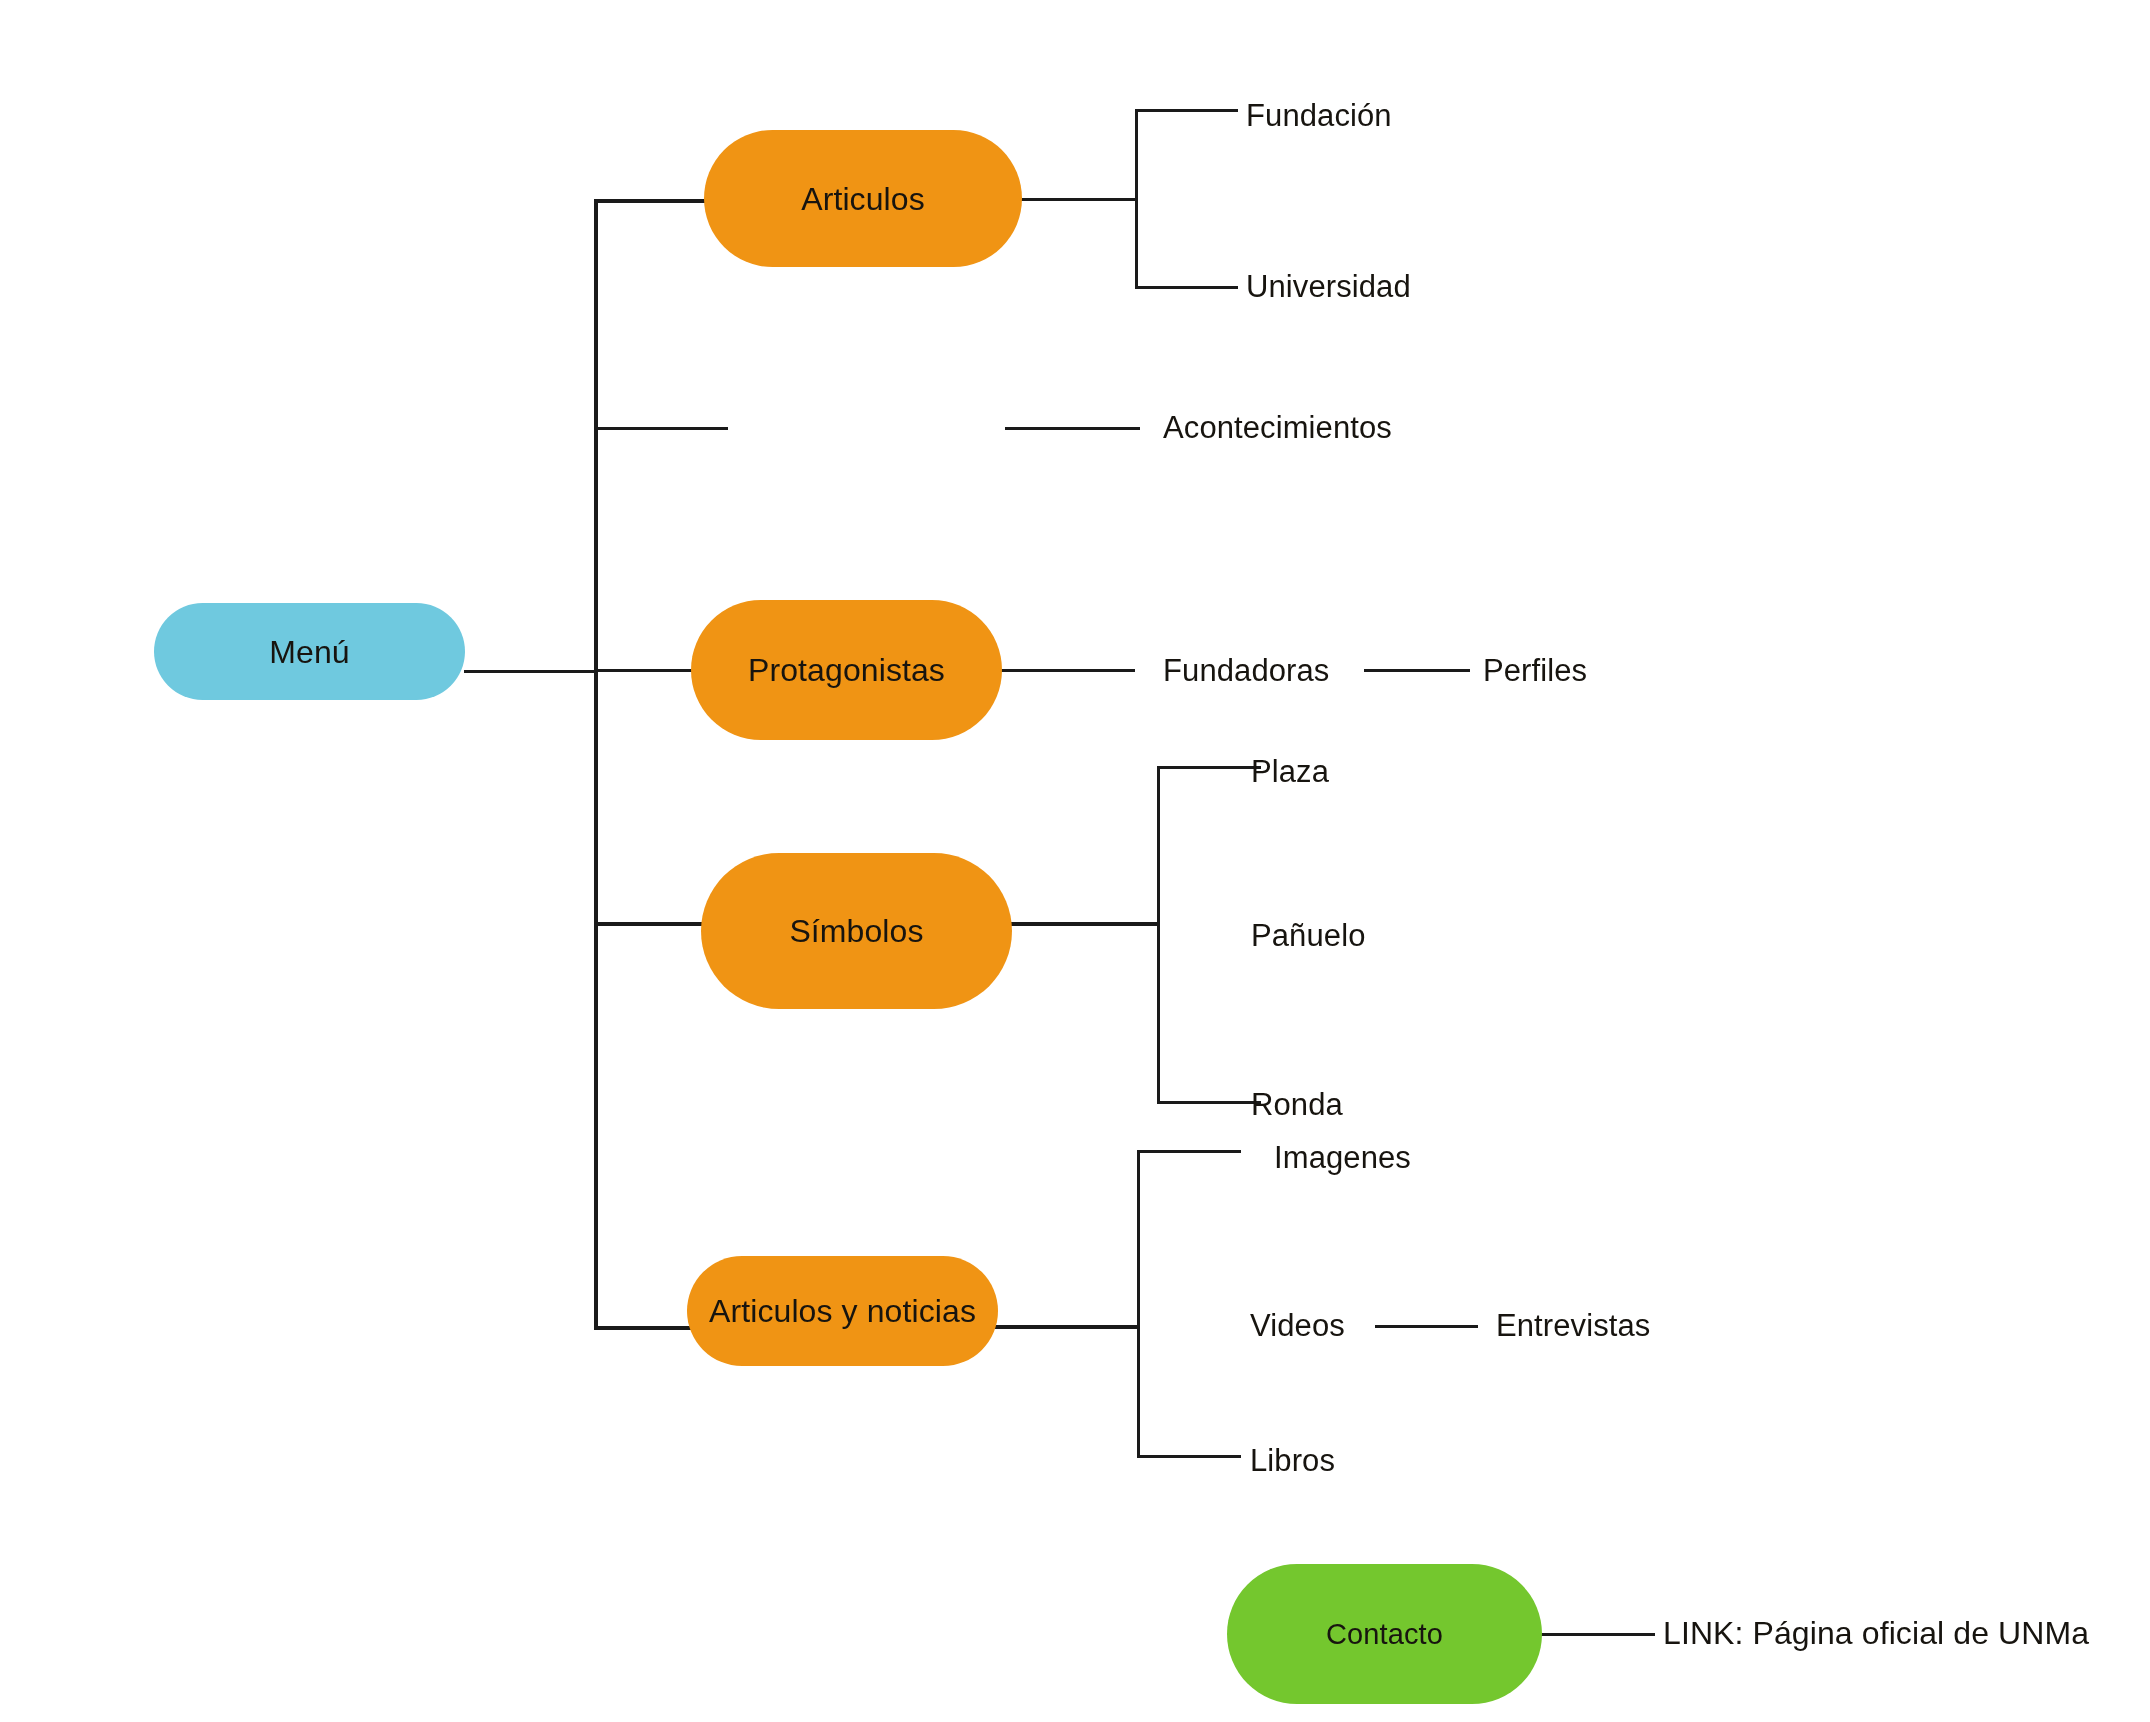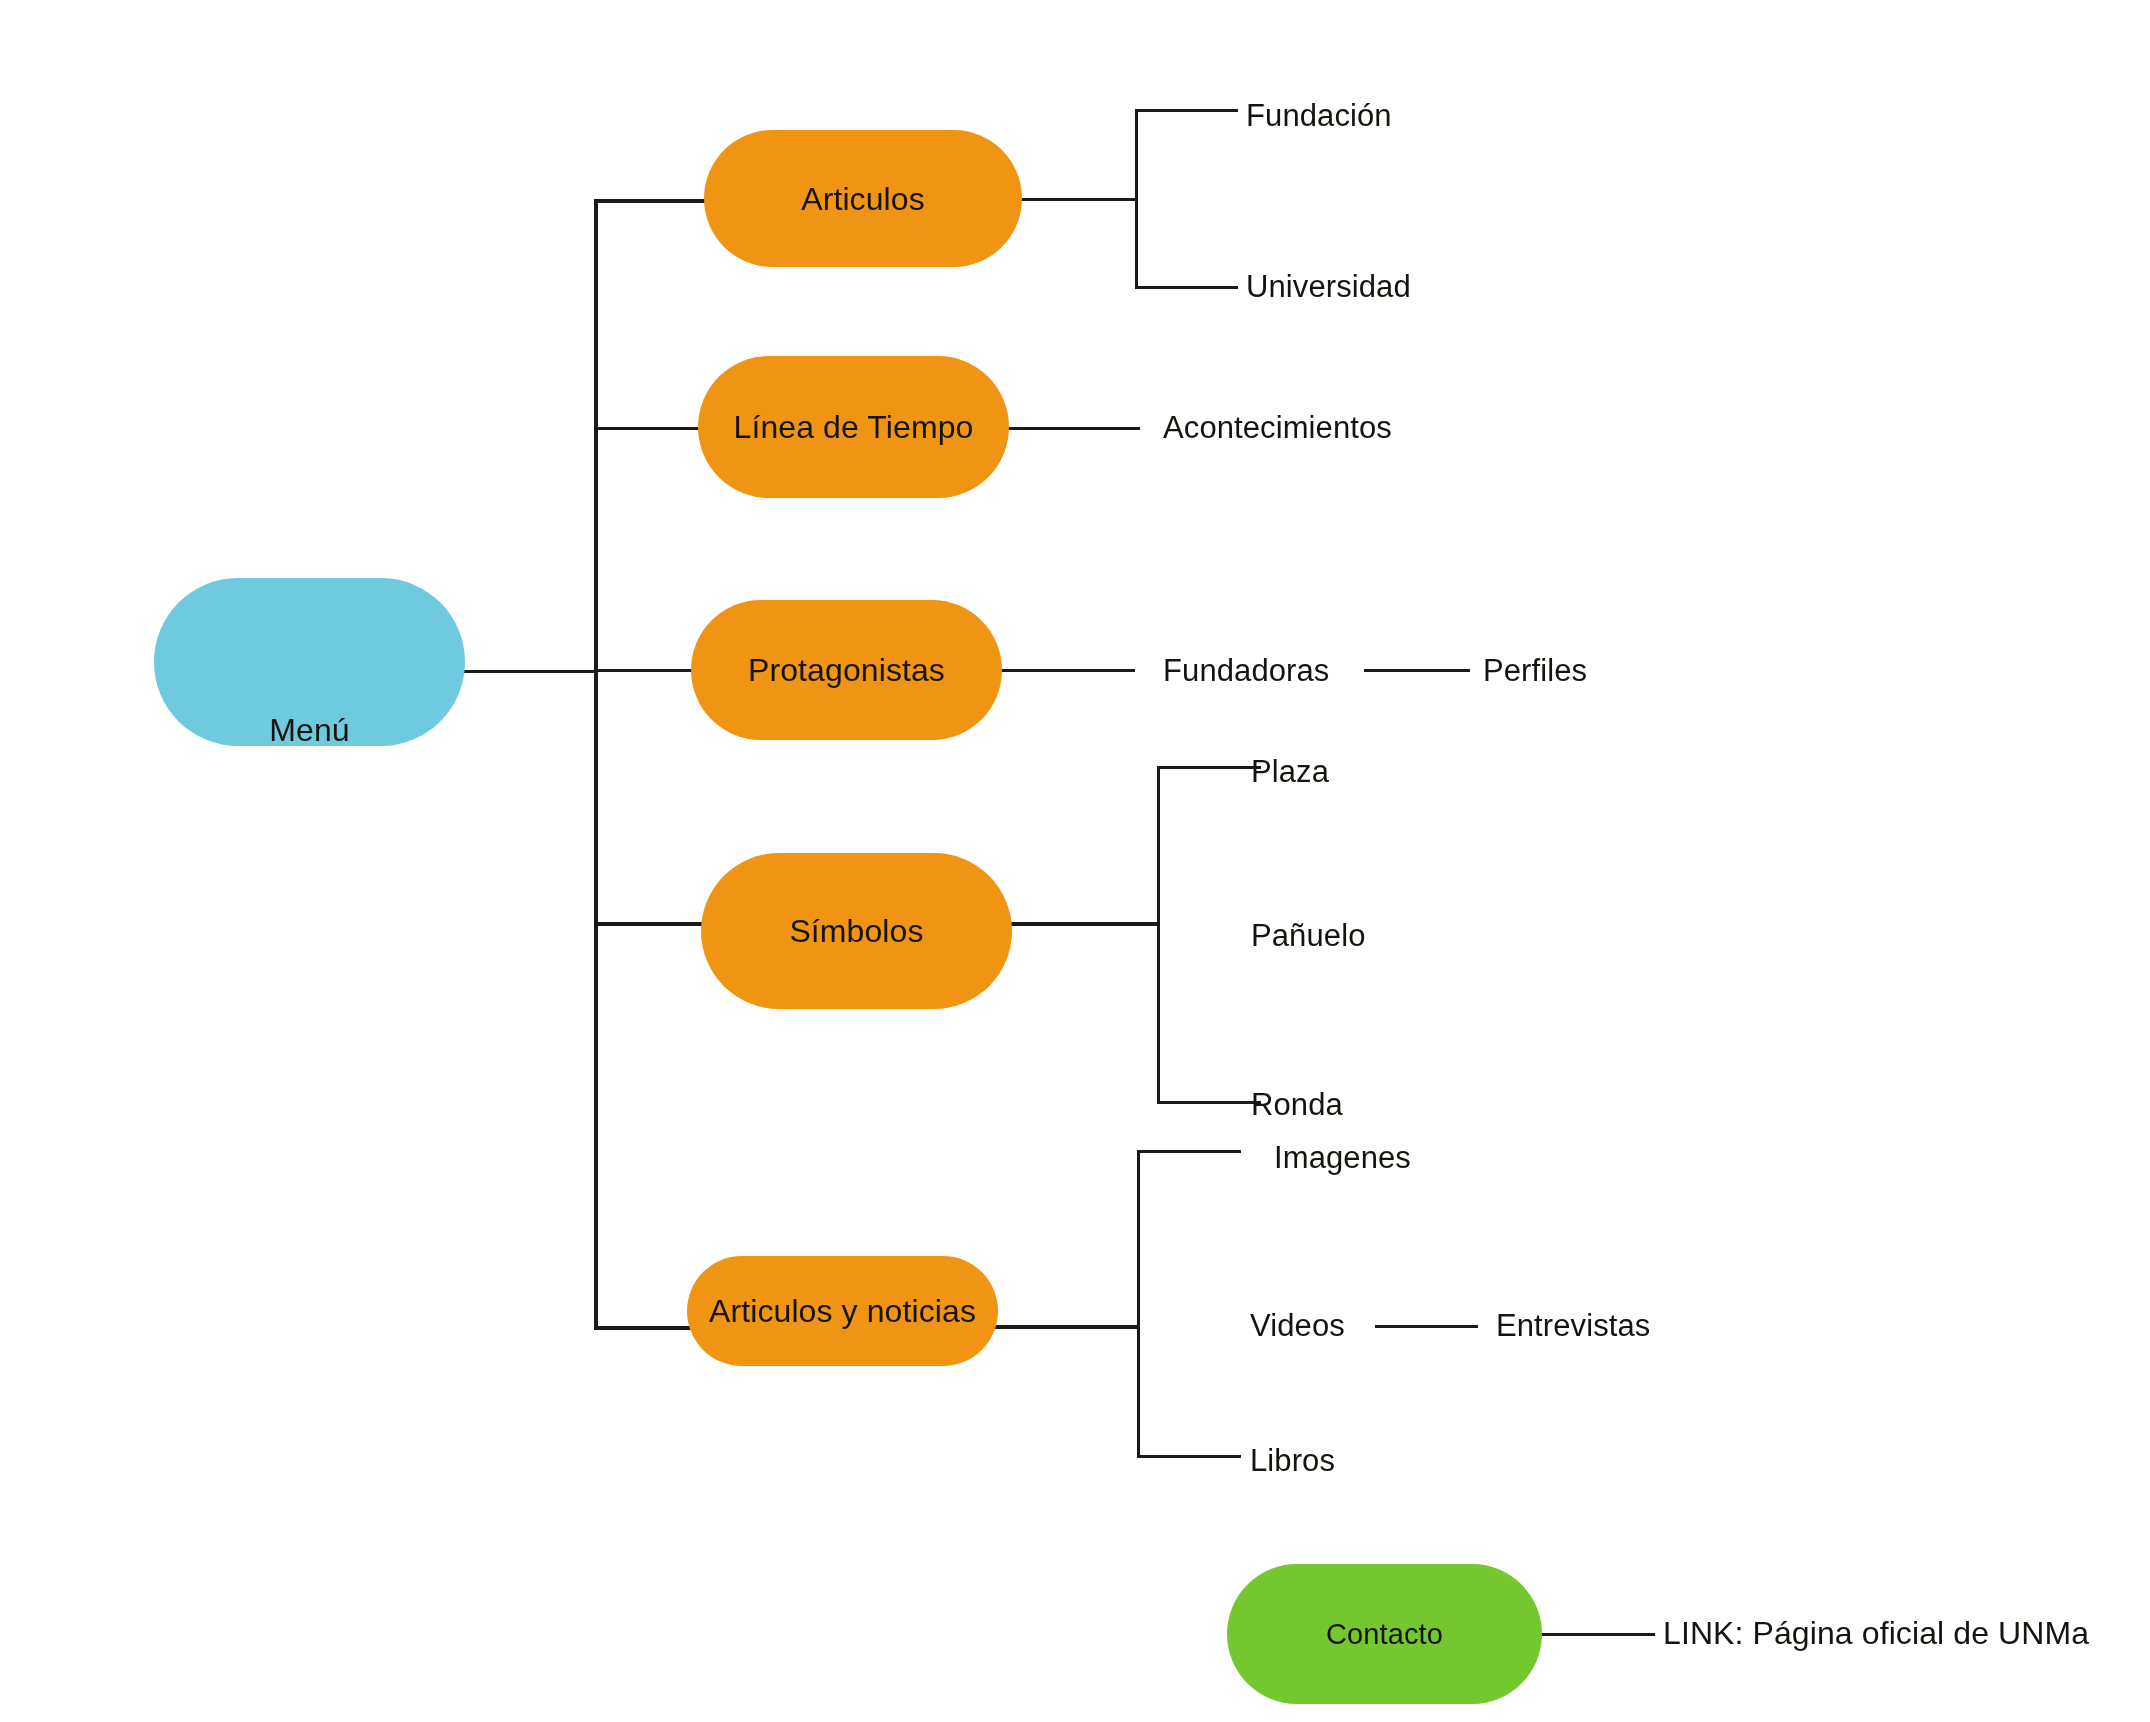--- a/index.html
+++ b/index.html
@@ -93,31 +93,28 @@
   <div class="conn conn-h" style="left:1157px; top:1101px; width:104px;"></div>
 
   <div class="conn conn-thick-h" style="left:993px; top:1325px; width:147px;"></div>
   <div class="conn conn-v" style="left:1137px; top:1150px; height:307px;"></div>
   <div class="conn conn-h" style="left:1137px; top:1150px; width:104px;"></div>
   <div class="conn conn-h" style="left:1137px; top:1455px; width:104px;"></div>
   <div class="conn conn-h" style="left:1375px; top:1325px; width:103px;"></div>
 
   <div class="conn conn-h" style="left:1539px; top:1633px; width:116px;"></div>
 
-  <div class="node node-root" style="left:154px; top:578px; width:311px; height:168px;align-items:flex-end;">
+  <div class="node node-root" style="left:154px; top:603px; width:311px; height:97px;">
     <span class="node-label">Menú</span>
   </div>
 
   <div class="node node-branch" style="left:704px; top:130px; width:318px; height:137px;">
     <span class="node-label">Articulos</span>
   </div>
 
-  <div class="node node-branch" style="left:698px; top:356px; width:311px; height:142px;">
-    <span class="node-label">Línea de Tiempo</span>
-  </div>
 
   <div class="node node-branch" style="left:691px; top:600px; width:311px; height:140px;">
     <span class="node-label">Protagonistas</span>
   </div>
 
   <div class="node node-branch" style="left:701px; top:853px; width:311px; height:156px;">
     <span class="node-label">Símbolos</span>
   </div>
 
   <div class="node node-branch" style="left:687px; top:1256px; width:311px; height:110px;text-align:center;">

